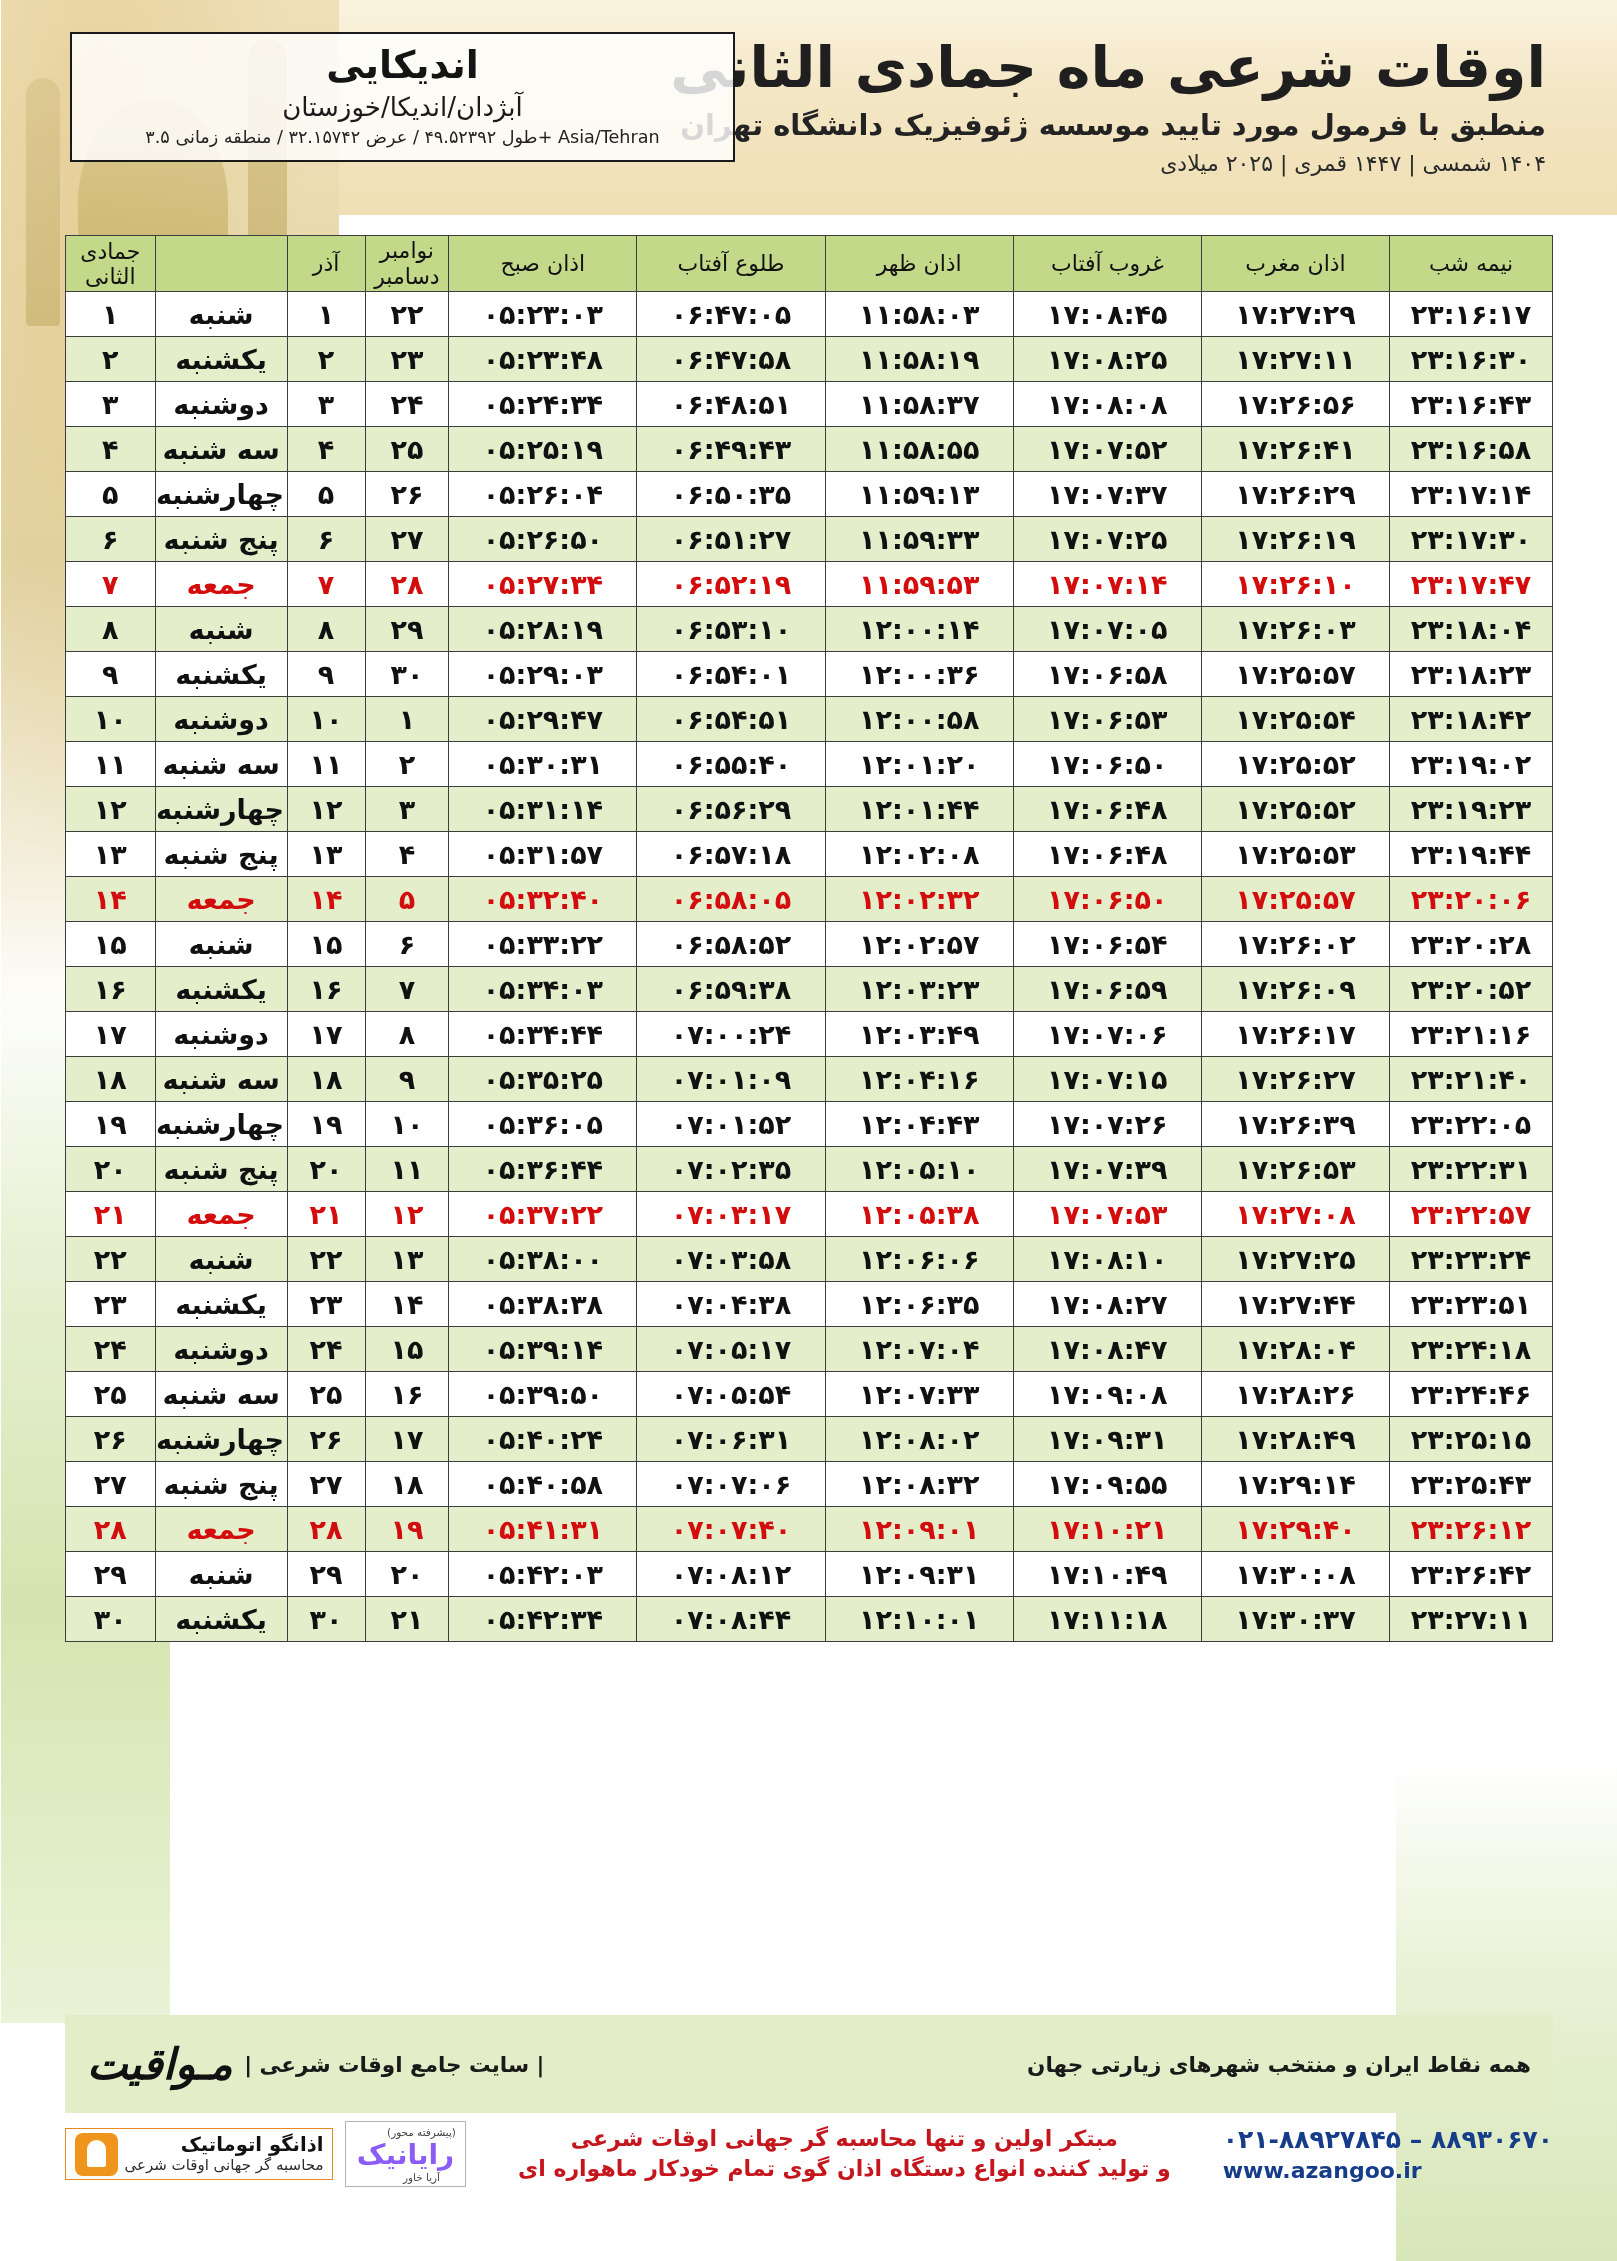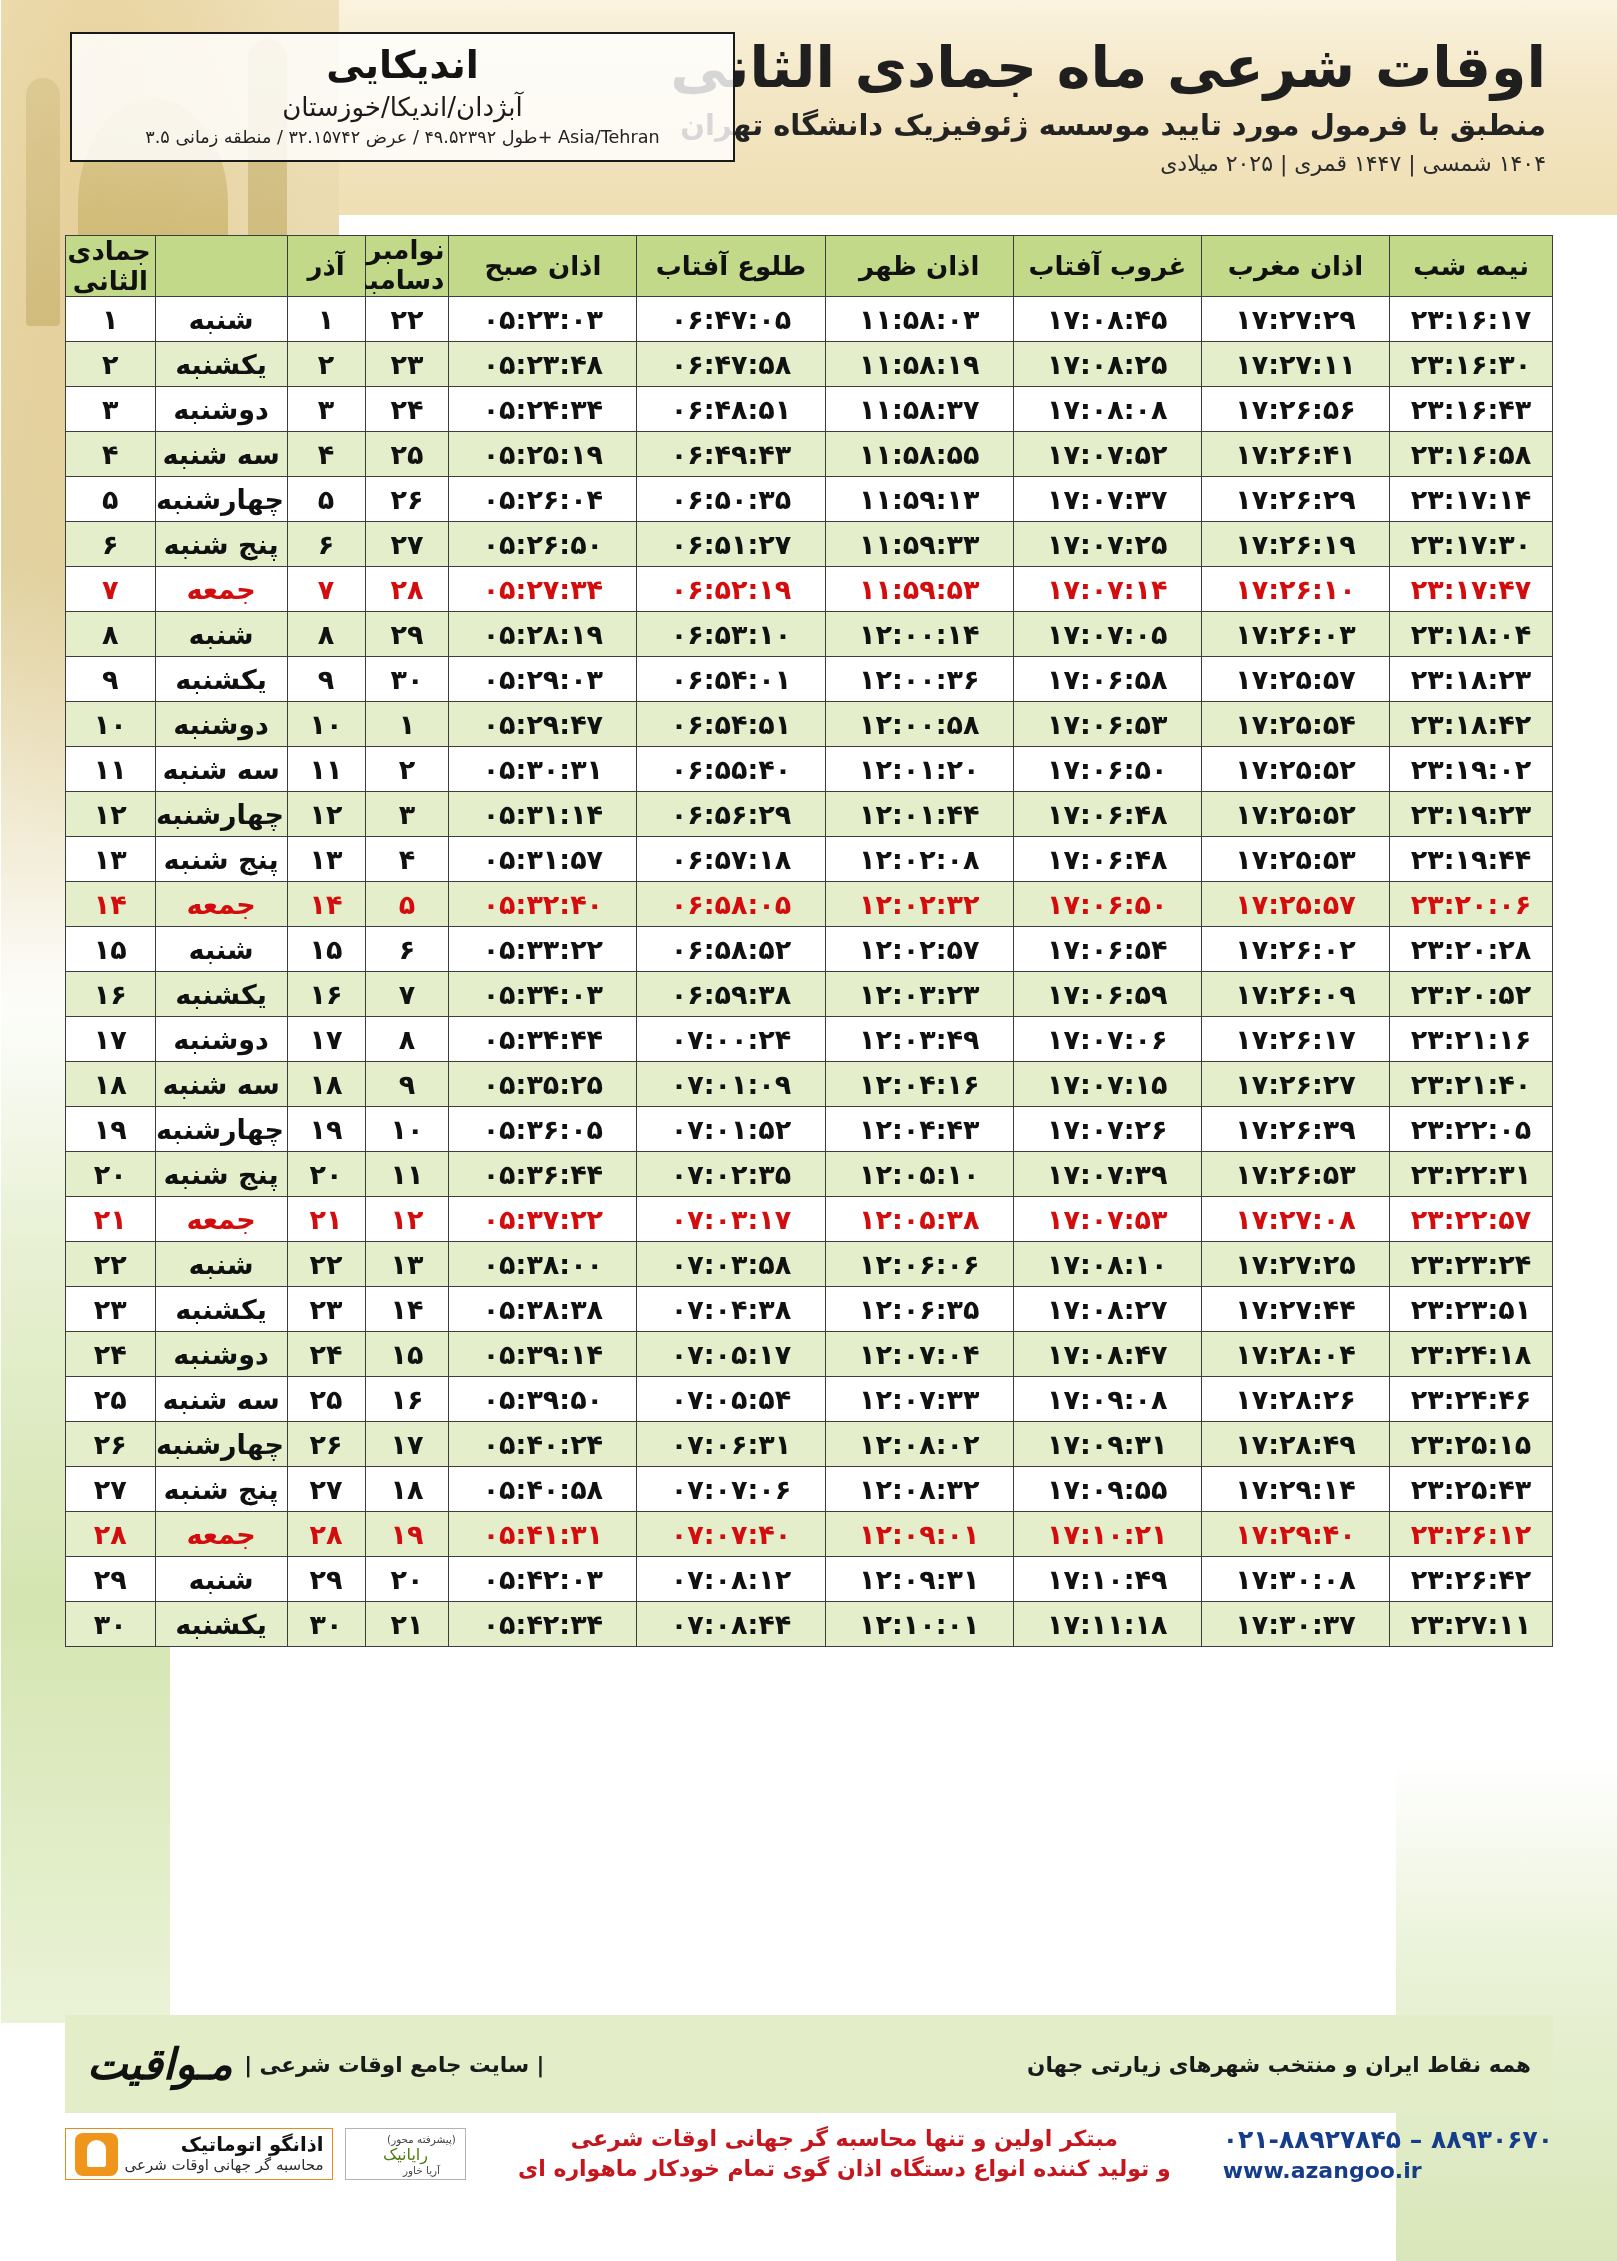--- a/index.html
+++ b/index.html
@@ -169,22 +169,22 @@
     table-layout: fixed;
   }
   table.prayer th, table.prayer td {
     border: 1.3px solid #3d3d3d;
     text-align: center;
     vertical-align: middle;
   }
   table.prayer thead th {
     background: #c3d98a;
     color: #111;
-    font-size: 26px;
-    font-weight: bold;
+    font-size: 22px;
+    font-weight: normal;
     height: 55px;
     padding: 0 3.9px;
     position: relative;
   }
   thead th.small-col {
     font-size: 18px;
   }
   thead th.tiny-col {
     font-size: 15.7px;
     line-height: 1.15;
@@ -304,21 +304,21 @@
   }
   .azangoo-sub {
     font-size: 15px; color: #2b2b2b;
   }
   .rayanik {
     border: 1.3px solid #b3b3b3;
     padding: 3.9px 9px;
     background: #fff;
     text-align: center;
   }
-  .rayanik-fa { font-size: 16px; font-weight: normal; color: #4d7c0f; }
+  .rayanik-fa { font-size: 28px; font-weight: bold; color: #8b5cf6; }
   .rayanik-sub { font-size: 10.4px; color: #444; margin-left: 32px; }
   .center-claim {
     font-size: 22px;
     font-weight: bold;
     color: #c4161c;
     text-align: center;
     line-height: 1.35;
     flex: 1;
   }
   .contact {

